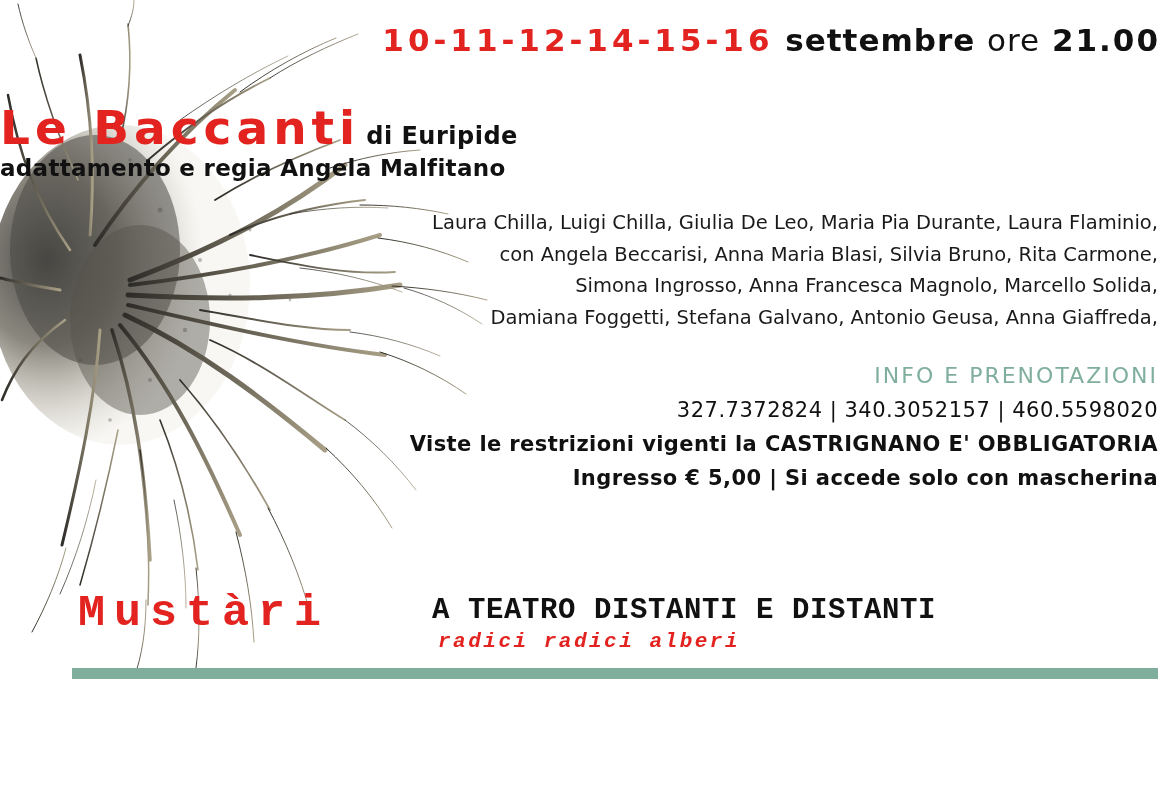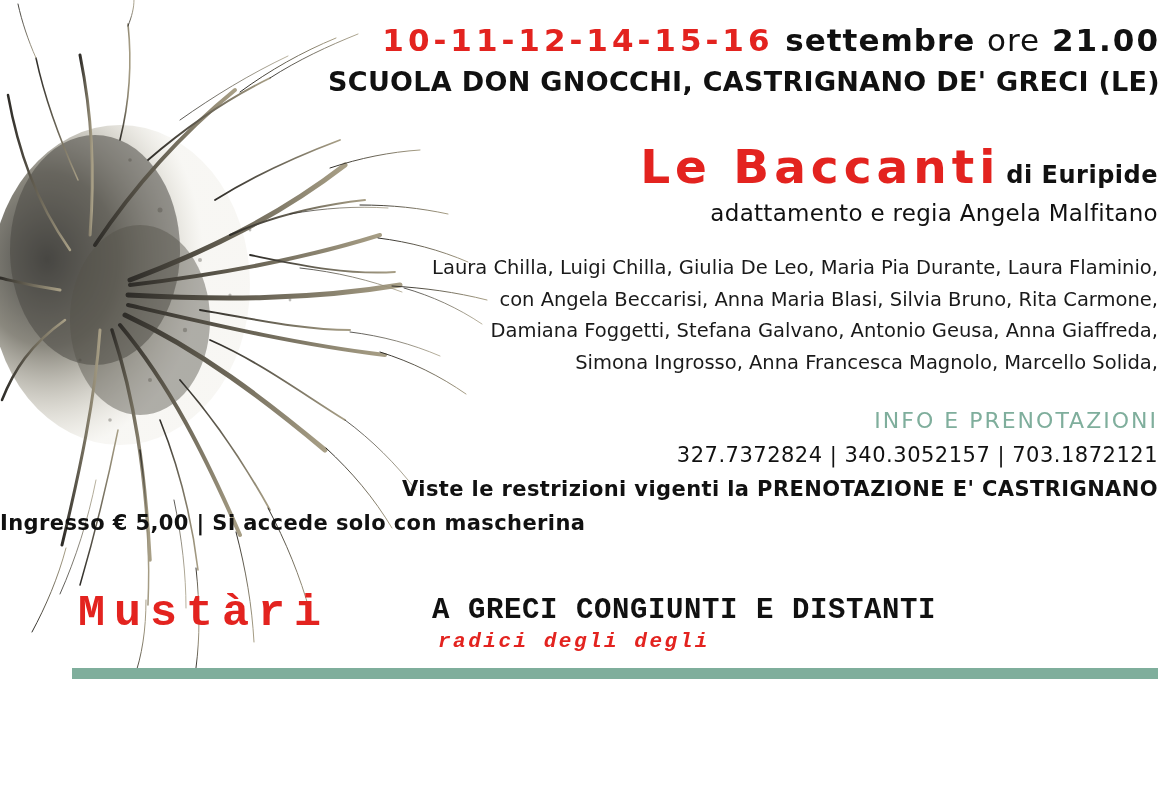--- a/index.html
+++ b/index.html
@@ -60,21 +60,20 @@
   .line-venue {
     font-size: 27px;
     font-weight: bold;
     color: #111;
     margin-top: 8px;
     letter-spacing: 0.3px;
     white-space: nowrap;
   }
 
   .title-block {
-    text-align: right;
     padding-right: 12px;
     margin-top: 42px;
   }
   .play-title {
     font-size: 47px;
     font-weight: bold;
     color: #e3231f;
     letter-spacing: 5px;
     display: inline-block;
     vertical-align: baseline;
@@ -83,23 +82,22 @@
     font-size: 24px;
     font-weight: bold;
     color: #111;
     letter-spacing: 0.5px;
     display: inline-block;
     vertical-align: baseline;
     padding-left: 6px;
   }
   .play-sub {
     font-size: 23px;
-    font-weight: normal;
-    color: #111;
-    margin-top: 6px;
+    font-weight: bold;
+    color: #111;
     letter-spacing: 0.3px;
   }
 
   .cast {
     text-align: right;
     padding-right: 12px;
     margin-top: 26px;
     color: #1a1a1a;
     font-size: 19.5px;
     line-height: 1.62;
@@ -125,20 +123,21 @@
   .note1 {
     text-align: right;
     padding-right: 12px;
     margin-top: 10px;
     font-size: 21px;
     font-weight: bold;
     color: #111;
     letter-spacing: 0.4px;
   }
   .note2 {
+    text-align: right;
     padding-right: 12px;
     margin-top: 10px;
     font-size: 21px;
     font-weight: bold;
     color: #111;
     letter-spacing: 0.4px;
   }
 
   
   .brand-row {
@@ -290,45 +289,44 @@
 
   <div class="content">
 
     <div class="headline">
       <div class="line-dates">
         <span class="dates-red">10-11-12-14-15-16</span>
         <span class="dates-black">settembre</span>
         <span class="dates-ore">ore</span>
         <span class="dates-time">21.00</span>
       </div>
-      <div class="line-venue">SCUOLA DON GNOCCHI, CASTRIGNANO DE' GRECI (LE)</div>
     </div>
 
     <div class="title-block">
       <span class="play-title">Le Baccanti</span><span class="play-author">di Euripide</span>
       <div class="play-sub">adattamento e regia Angela Malfitano</div>
     </div>
 
     <div class="cast">
       <div>Laura Chilla, Luigi Chilla, Giulia De Leo, Maria Pia Durante, Laura Flaminio,</div>
       <div>con Angela Beccarisi, Anna Maria Blasi, Silvia Bruno, Rita Carmone,</div>
+      <div>Simona Ingrosso, Anna Francesca Magnolo, Marcello Solida,</div>
       <div>Damiana Foggetti, Stefana Galvano, Antonio Geusa, Anna Giaffreda,</div>
-      <div>Simona Ingrosso, Anna Francesca Magnolo, Marcello Solida,</div>
     </div>
 
     <div class="info-head">INFO E PRENOTAZIONI</div>
-    <div class="phones">327.7372824 | 340.3052157 | 703.1872121</div>
-    <div class="note1">Viste le restrizioni vigenti la PRENOTAZIONE E' CASTRIGNANO</div>
+    <div class="phones">327.7372824 | 340.3052157 | 460.5598020</div>
+    <div class="note1">Viste le restrizioni vigenti la CASTRIGNANO E' OBBLIGATORIA</div>
     <div class="note2">Ingresso € 5,00 | Si accede solo con mascherina</div>
   </div>
 
   <div class="brand-row">
     <div class="brand-name">Mustàri</div>
-    <div class="brand-tag">A GRECI CONGIUNTI E DISTANTI</div>
-    <div class="brand-sub">radici degli degli</div>
+    <div class="brand-tag">A TEATRO DISTANTI E DISTANTI</div>
+    <div class="brand-sub">radici radici alberi</div>
   </div>
 
   <div class="rule"></div>
 
   <div class="footer">
     
     
     
 
     

